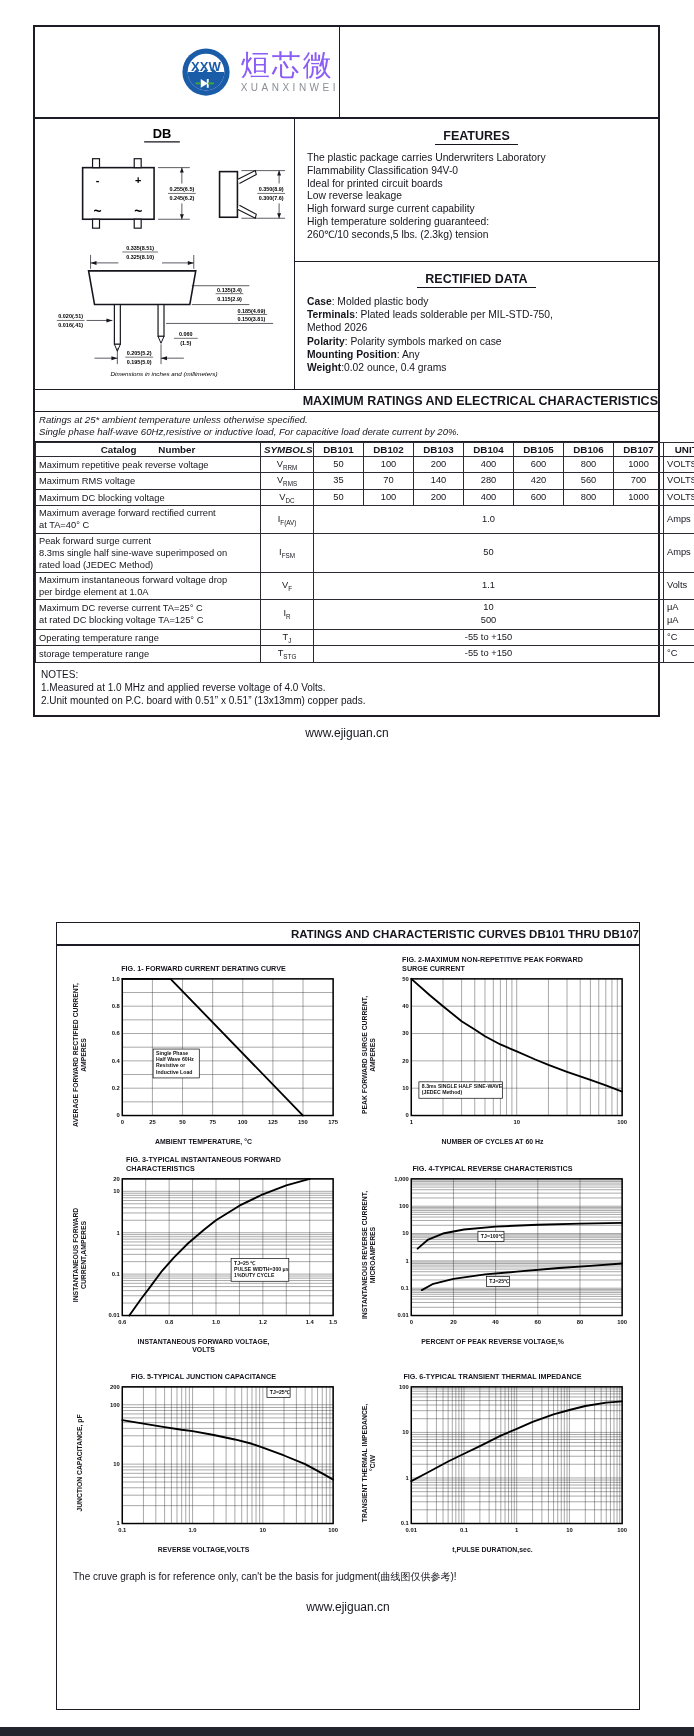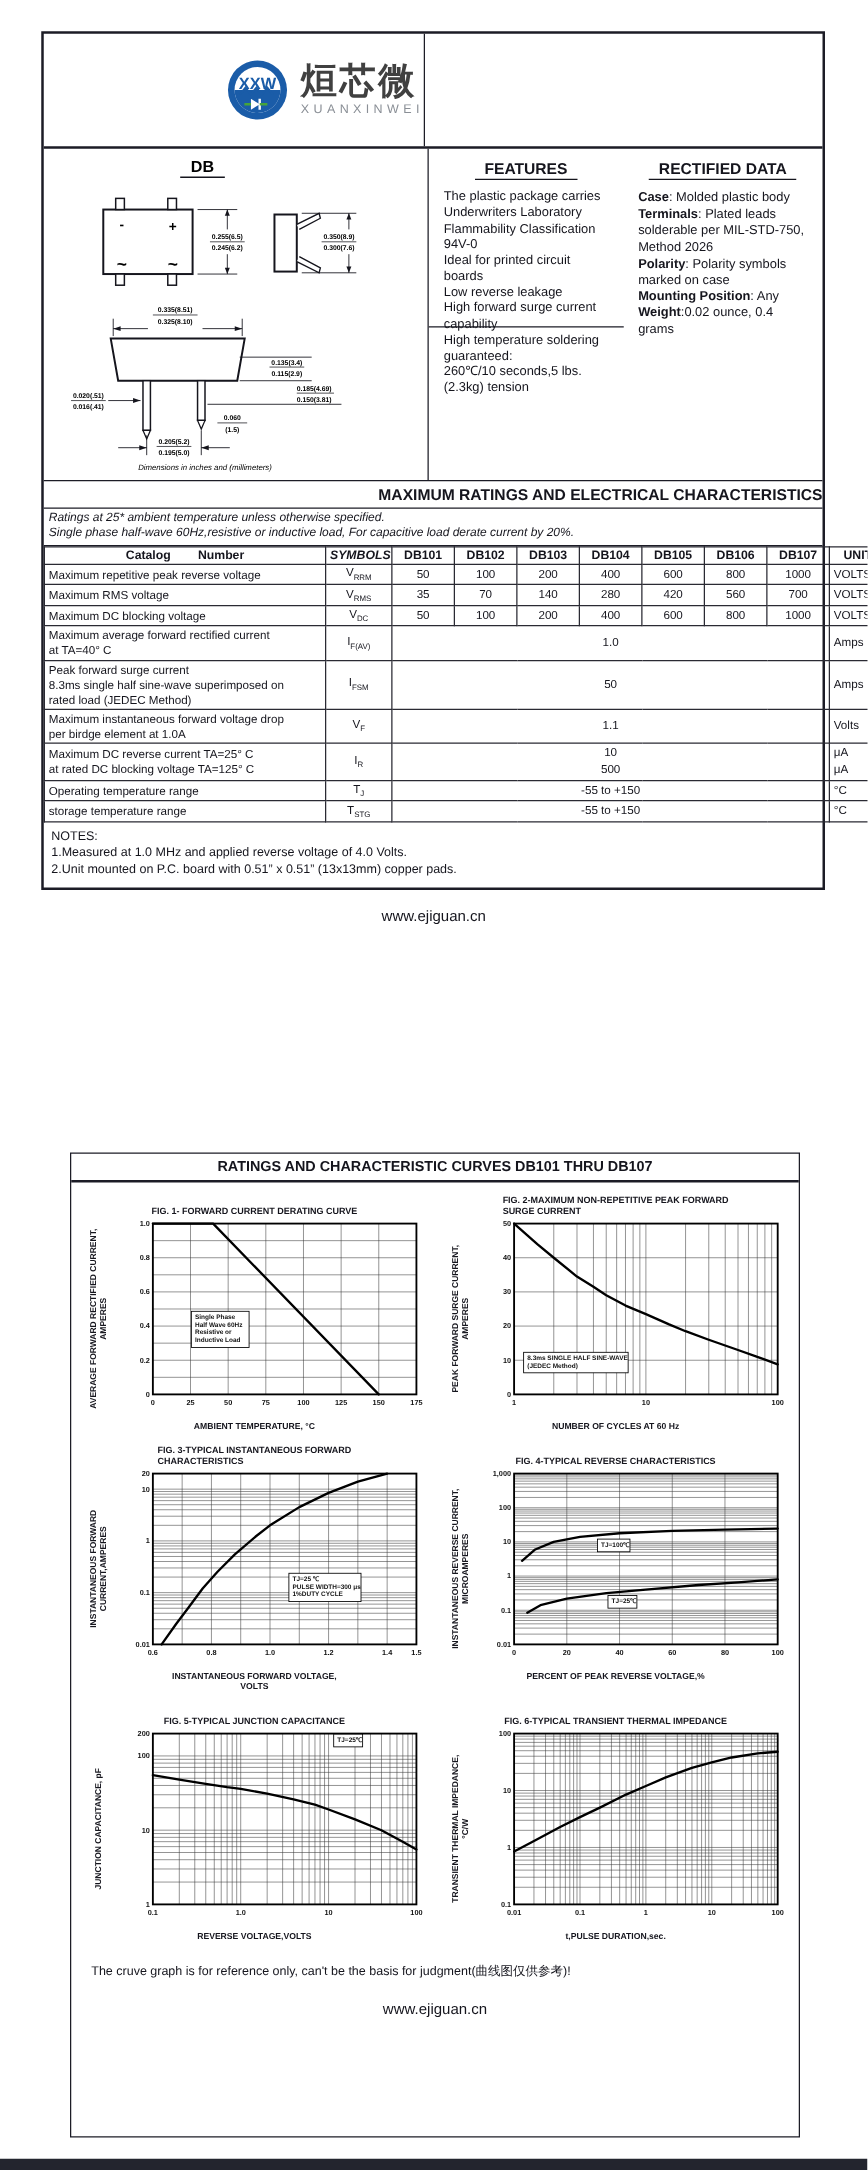--- a/index.html
+++ b/index.html
@@ -3,29 +3,29 @@
 <meta charset="utf-8">
 <style>
   html,body{margin:0;padding:0;}
   body{width:694px;height:1736px;position:relative;background:#fff;
        font-family:"Liberation Sans",sans-serif;color:#15151d;}
   
   .page1{position:absolute;left:33px;top:25px;width:627px;border:2px solid #1c1c26;box-sizing:border-box;background:#fff;}
   .hdr{display:flex;border-bottom:2px solid #1c1c26;height:90px;}
   .hdr-left{width:260px;border-right:1.5px solid #1c1c26;display:flex;align-items:center;justify-content:flex-end;gap:7px;padding-left:44px;}
   .logo-txt{display:flex;flex-direction:column;line-height:1;}
-  .logo-cn{font-size:29px;font-weight:bold;color:#404040;letter-spacing:2px;}
+  .logo-cn{font-size:29px;font-weight:normal;color:#8b5cf6;letter-spacing:2px;}
   .logo-en{font-size:10px;color:#8a8f96;letter-spacing:3.5px;margin-top:3px;}
   .hdr-right{flex:1;text-align:center;padding-top:9px;}
   .hdr-title{font-size:24px;font-weight:bold;display:inline-block;border-bottom:2px solid #1c1c26;padding:0 14px 3px;letter-spacing:0.5px;}
   .hdr-sub{font-size:11px;font-weight:bold;margin-top:6px;}
   .hdr-range{font-size:10.5px;font-style:italic;margin-top:5px;display:flex;justify-content:center;gap:26px;}
   .main{display:flex;border-bottom:1.5px solid #1c1c26;}
-  .pkg-col{width:308px;border-right:1.5px solid #1c1c26;box-sizing:border-box;padding:2px 0 0 0;}
-  .right-col{flex:1;display:flex;flex-direction:row;}
+  .pkg-col{width:260px;border-right:1.5px solid #1c1c26;box-sizing:border-box;padding:2px 0 0 0;}
+  .right-col{flex:1;display:flex;flex-direction:column;}
   .features{border-bottom:1.5px solid #1c1c26;padding:7px 12px 8px;height:143px;box-sizing:border-box;}
   .mech{padding:7px 12px 8px;height:127px;box-sizing:border-box;}
   .sec-head{text-align:center;margin-bottom:8px;}
   .sec-head span{font-weight:bold;font-size:12.5px;border-bottom:1.5px solid #15151d;padding:0 8px 1px;}
   .feat-item{font-size:10.3px;line-height:1.24;}
   .mech-item{font-size:10.3px;line-height:1.28;}
   .mech-item b{font-weight:bold;}
   .banner{text-align:right;font-weight:bold;font-size:12.5px;padding:4px 0 3px;border-bottom:1.5px solid #1c1c26;}
   .cond{font-size:9.6px;line-height:1.25;padding:2px 4px 3px;border-bottom:1.5px solid #1c1c26;font-style:italic;}
   table.rt{width:100%;border-collapse:collapse;table-layout:fixed;}
@@ -37,21 +37,21 @@
   th.unit-h{width:45px;text-align:left;}
   td.param{text-align:left;white-space:pre-line;line-height:1.3;}
   td.sym{text-align:center;}
   td.sym sub{font-size:6.3px;}
   td.val{text-align:center;white-space:pre-line;line-height:1.45;}
   td.unit{text-align:left;white-space:pre-line;line-height:1.45;}
   .notes-blk{padding:5px 4px 8px 6px;font-size:10px;line-height:1.32;}
   .footer1{position:absolute;left:0;top:726px;width:100%;text-align:center;font-size:12px;color:#15151d;text-decoration:none;}
   
   .page2{position:absolute;left:56px;top:922px;width:584px;height:788px;border:1.5px solid #1c1c26;box-sizing:border-box;background:#fff;}
-  .p2-head{text-align:center;font-weight:bold;font-size:11.5px;padding:5px 0 4px;border-bottom:2.5px solid #1c1c26;}
+  .p2-head{text-align:right;font-weight:bold;font-size:11.5px;padding:5px 0 4px;border-bottom:2.5px solid #1c1c26;}
   .charts{display:grid;grid-template-columns:1fr 1fr;gap:10px 4px;padding:10px 4px 0;}
   .fig{display:flex;flex-direction:column;align-items:center;}
   .fig-title{font-size:7.2px;font-weight:bold;white-space:pre-line;line-height:1.15;height:17px;display:flex;align-items:flex-end;justify-content:center;}
   .fig-body{display:flex;align-items:center;}
   .ylabel-wrap{width:24px;height:156px;position:relative;}
   .ylabel-text{position:absolute;width:156px;height:24px;left:-66px;top:66px;transform:rotate(-90deg);
                font-size:6.8px;font-weight:bold;text-align:center;white-space:pre-line;line-height:1.15;
                display:flex;flex-direction:column;justify-content:center;}
   svg.fig-plot{width:248px;height:164px;display:block;}
   .fig-xlabel{font-size:6.9px;font-weight:bold;text-align:center;white-space:pre-line;line-height:1.15;margin-top:1px;}

